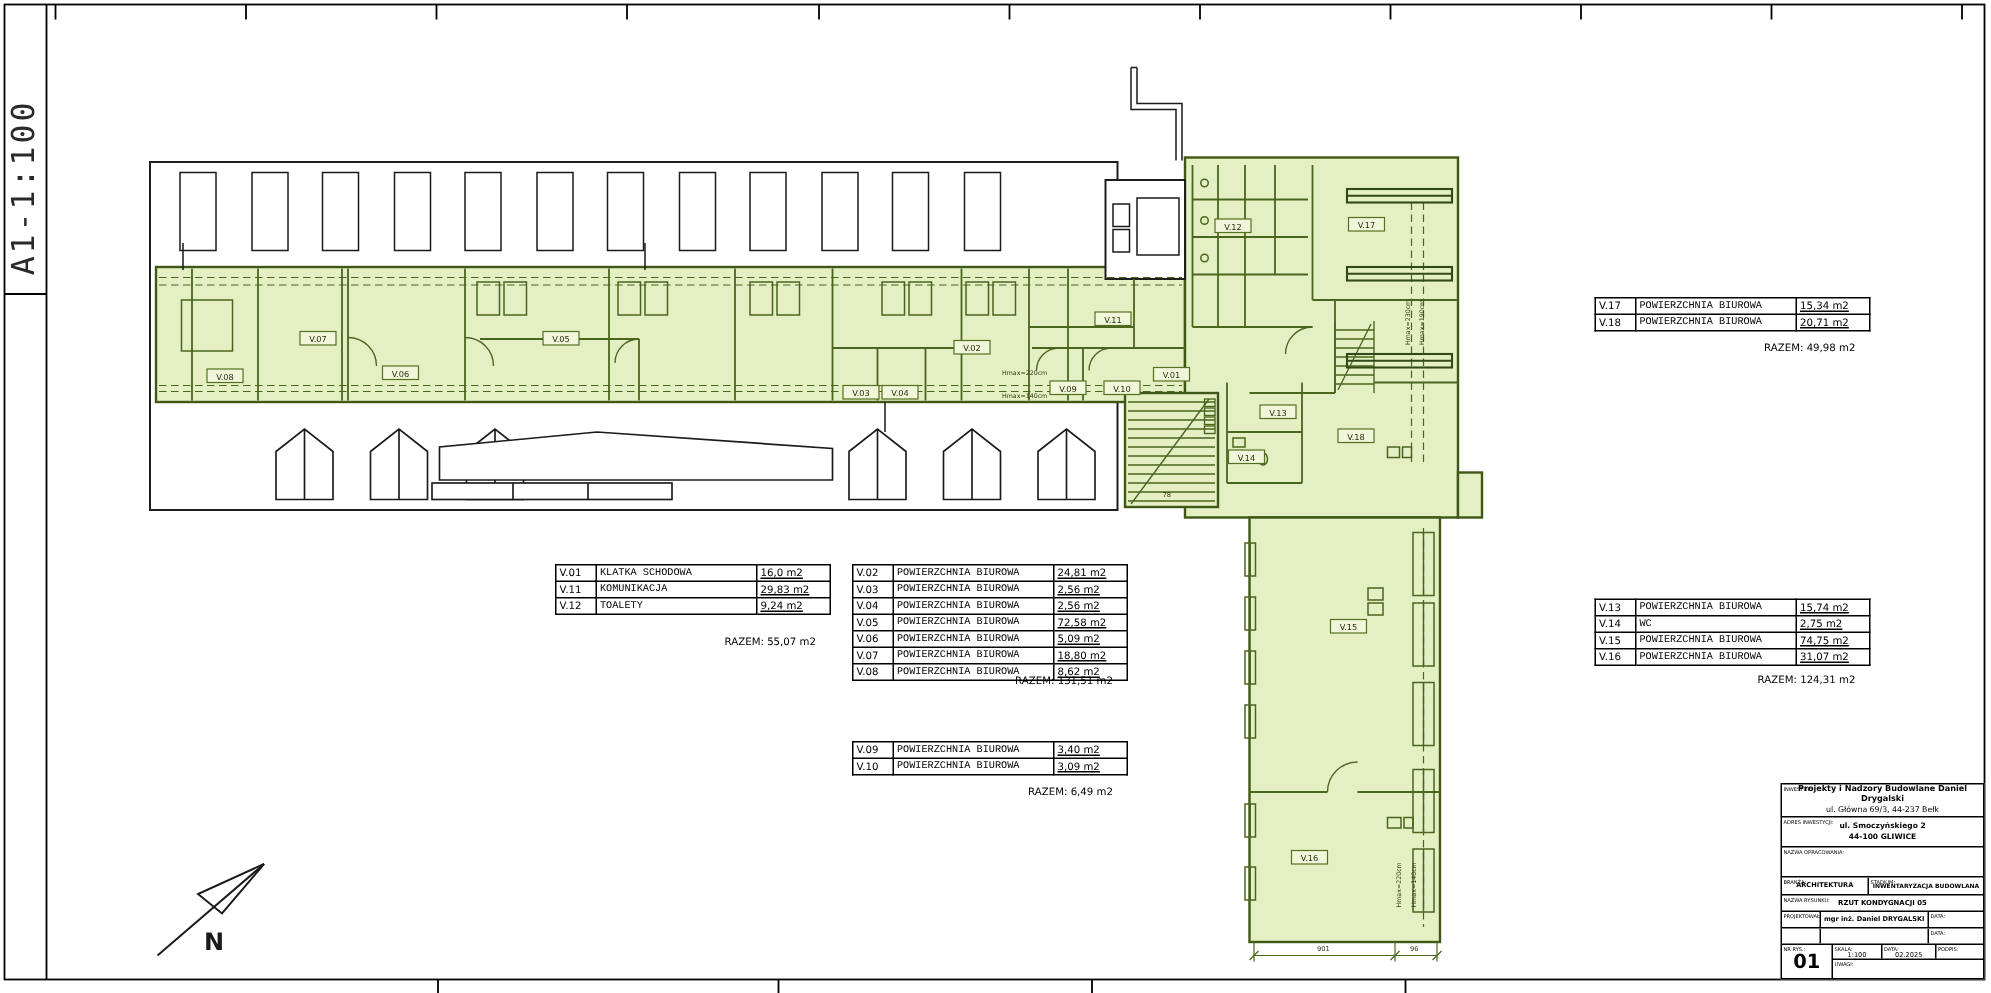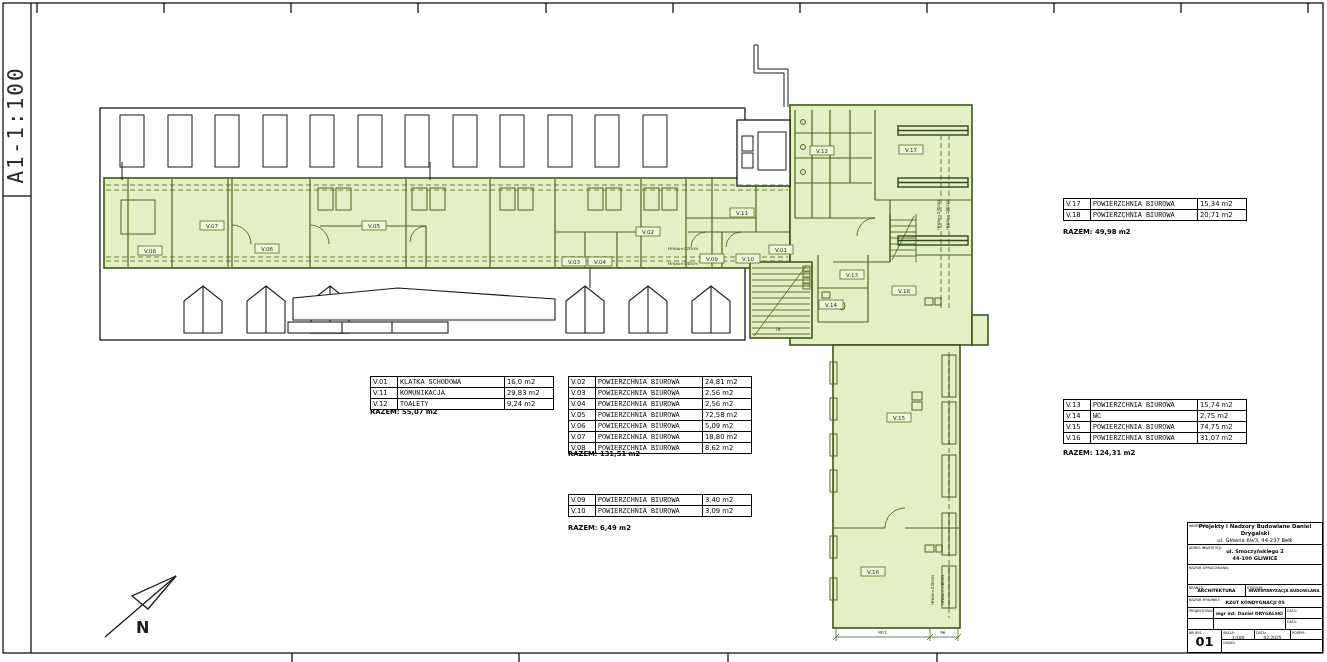--- a/index.html
+++ b/index.html
@@ -10,22 +10,22 @@
   .format-strip{position:absolute;left:1px;top:42px;width:30px;height:165px;
     display:flex;align-items:center;justify-content:center;}
   .format-strip span{transform:rotate(-90deg);white-space:nowrap;
     font-family:"DejaVu Sans Mono",monospace;font-size:21px;letter-spacing:2px;color:#2a2a2a;}
   
   .area-table{position:absolute;border-collapse:collapse;background:#fff;
     font-size:6.8px;line-height:9px;color:#000;}
   .area-table td{border:1px solid #000;height:10px;padding:0 2px;white-space:nowrap;}
   .area-table td.c{width:22px;}
   .area-table td.n{width:102px;font-family:Liberation Mono, monospace;}
-  .area-table td.v{width:44px;}
-  .razem{position:absolute;width:174px;font-size:6.8px;color:#000;font-weight:bold;}
+  .area-table td.v{width:44px;text-decoration:underline;}
+  .razem{position:absolute;width:174px;text-align:right;font-size:6.8px;color:#000;}
   
   .tb{position:absolute;left:1187px;top:522px;width:136px;height:131px;
       border:1.5px solid #000;background:#fff;box-sizing:border-box;font-size:4.5px;}
   .tb .row{position:relative;border-bottom:1px solid #000;box-sizing:border-box;overflow:hidden;}
   .tb .lab{position:absolute;left:1px;top:0.5px;font-size:3.4px;color:#000;white-space:nowrap;}
   .tb .ctr{width:100%;height:100%;display:flex;flex-direction:column;
            align-items:center;justify-content:center;text-align:center;}
   .tb .flex{display:flex;height:100%;}
   .tb .cell{position:relative;border-right:1px solid #000;box-sizing:border-box;}
   .tb .cell:last-child{border-right:none;}
@@ -311,21 +311,21 @@
           <td class="n">KOMUNIKACJA</td>
           <td class="v">29,83 m2</td>
         </tr>
   <tr>
           <td class="c">V.12</td>
           <td class="n">TOALETY</td>
           <td class="v">9,24 m2</td>
         </tr>
 </tbody>
     </table>
-<div class="razem" style="left:370px;top:408px">RAZEM: 55,07 m2</div>
+<div class="razem" style="left:370px;top:424px">RAZEM: 55,07 m2</div>
 
 <table class="area-table" style="left:568px;top:376px">
   <tbody>
         <tr>
           <td class="c">V.02</td>
           <td class="n">POWIERZCHNIA BIUROWA</td>
           <td class="v">24,81 m2</td>
         </tr>
   <tr>
           <td class="c">V.03</td>

